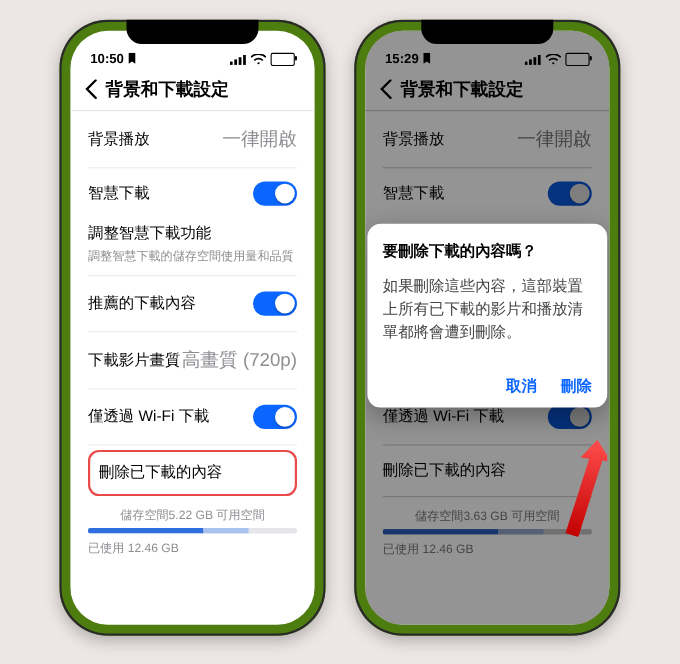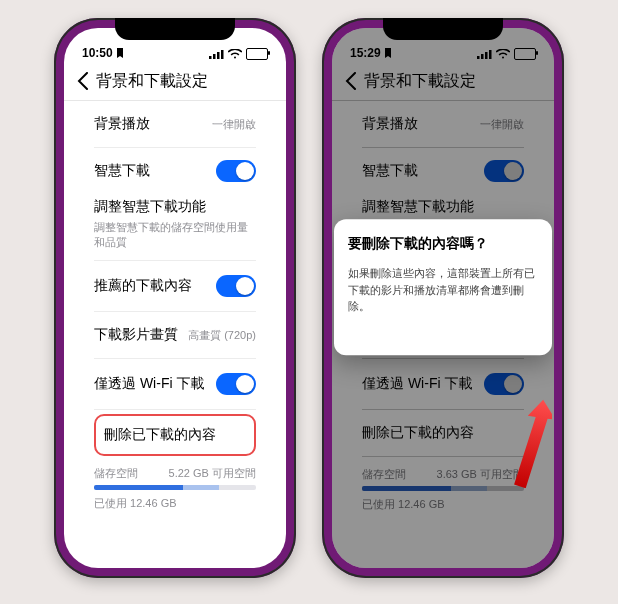--- a/index.html
+++ b/index.html
@@ -1,55 +1,55 @@
 <!DOCTYPE html>
 <html><head>
 <meta charset="utf-8">
 <style>
   html,body{margin:0;padding:0;background:#ece7e5;font-family:-apple-system,"Helvetica Neue",Arial,sans-serif}
   .stage{display:flex;gap:26px;justify-content:center;align-items:flex-start;padding:18px 8px;width:618px;height:604px;box-sizing:border-box}
-  .phone{width:242px;height:560px;background:#701a75;border-radius:44px;padding:10px;box-sizing:border-box;box-shadow:0 0 0 2px #2a2a2a inset,0 4px 14px rgba(0,0,0,.25);position:relative}
+  .phone{width:242px;height:560px;background:#4d7c0f;border-radius:44px;padding:10px;box-sizing:border-box;box-shadow:0 0 0 2px #2a2a2a inset,0 4px 14px rgba(0,0,0,.25);position:relative}
   .screen{width:100%;height:100%;background:#fff;border-radius:34px;overflow:hidden;position:relative}
   .notch{position:absolute;top:0;left:50%;transform:translateX(-50%);width:120px;height:22px;background:#000;border-bottom-left-radius:14px;border-bottom-right-radius:14px;z-index:5}
 
   .statusbar{height:34px;display:flex;align-items:flex-end;justify-content:space-between;padding:0 18px 2px 18px;font-size:12px;font-weight:600;box-sizing:border-box}
   .sb-left{display:flex;align-items:center;gap:3px}
   .sb-right{display:flex;align-items:center;gap:4px}
   .sig,.wifi{display:inline-block}
   .battery{width:20px;height:10px;border:1px solid #000;border-radius:2px;position:relative}
   .battery::after{content:"";position:absolute;right:-3px;top:2px;width:2px;height:4px;background:#000;border-radius:1px}
   .batt-fill{height:100%;width:60%;background:#ffcc00;border-radius:1px}
 
-  .navbar{height:38px;display:flex;align-items:center;padding:0 10px;border-bottom:1px solid #e6e6e6;font-size:16px;font-weight:400}
+  .navbar{height:38px;display:flex;align-items:center;padding:0 10px;border-bottom:1px solid #e6e6e6;font-size:16px;font-weight:700}
   .back{width:18px;display:flex;align-items:center;justify-content:center;color:#000}
   .nav-title{margin-left:4px}
 
-  .content{padding:0 30px}
+  .content{padding:0 16px}
   .row{display:flex;align-items:center;justify-content:space-between;padding:12px 0 4px 0;font-size:14px}
   .row.simple{padding:14px 0}
   .row .label{color:#000}
-  .row .value{color:#8e8e93;font-size:11px}
+  .row .value{color:#8e8e93;font-size:17px}
   .sub{color:#8e8e93;font-size:11px;padding-bottom:10px;border-bottom:1px solid #ececec}
   .divline{border-bottom:1px solid #ececec}
 
   .toggle{width:40px;height:22px;border-radius:11px;background:#0a66ff;position:relative;flex:0 0 auto}
   .toggle::after{content:"";position:absolute;right:2px;top:2px;width:18px;height:18px;border-radius:50%;background:#fff;box-shadow:0 1px 2px rgba(0,0,0,.3)}
 
   .delete-row{border:2.5px solid #e94b4b;border-radius:10px;padding:10px 8px;font-size:14px;margin-top:4px}
-  .storage-head{display:flex;justify-content:space-between;font-size:11px;color:#8e8e93;padding:10px 0 4px 0}
+  .storage-head{display:flex;justify-content:center;font-size:11px;color:#8e8e93;padding:10px 0 4px 0}
   .bar{height:5px;background:#e5e5ea;border-radius:2px;overflow:hidden;display:flex}
   .bar .used{background:#2f6fe0;height:100%}
   .bar .mid{background:#a9c2ee;height:100%}
   .used-label{font-size:11px;color:#8e8e93;padding-top:6px}
 
   
   .dim{position:absolute;inset:0;background:rgba(0,0,0,.42);z-index:6}
   .dialog{position:absolute;z-index:7;left:50%;top:48%;transform:translate(-50%,-50%);width:190px;background:#fff;border-radius:12px;padding:16px 14px 10px 14px;box-shadow:0 8px 24px rgba(0,0,0,.3)}
   .dlg-title{font-size:14px;font-weight:700;margin-bottom:12px}
-  .dlg-body{font-size:11px;color:#444;line-height:1.5;margin-bottom:30px}
+  .dlg-body{font-size:14px;color:#444;line-height:1.5;margin-bottom:30px}
   .dlg-actions{display:flex;justify-content:flex-end;gap:22px;font-size:14px;font-weight:600;color:#0a66ff}
 
   .arrow{position:absolute;z-index:8;pointer-events:none}
 
   .screen.dimmed .statusbar,
   .screen.dimmed .navbar,
   .screen.dimmed .content{filter:brightness(.85)}
 
   svg{display:block}
 </style>
@@ -228,20 +228,24 @@
           <div class="used" style="width:55%"></div>
           <div class="mid" style="width:22%"></div>
         </div>
         <div class="used-label">已使用 12.46 GB</div>
       </div>
 
       <div class="dim"></div>
       <div class="dialog">
         <div class="dlg-title">要刪除下載的內容嗎？</div>
         <div class="dlg-body">如果刪除這些內容，這部裝置上所有已下載的影片和播放清單都將會遭到刪除。</div>
+        <div class="dlg-actions">
+          <span>取消</span>
+          <span>刪除</span>
+        </div>
       </div>
 
       <div class="arrow" style="left:170px;top:370px">
         <svg width="50" height="90" viewBox="0 0 50 90">
           <defs>
             <linearGradient id="g" x1="0" y1="0" x2="0" y2="1">
               <stop offset="0" stop-color="#ff4d4d"></stop>
                 <stop offset="1" stop-color="#c20000"></stop>
             </linearGradient>
           </defs>

